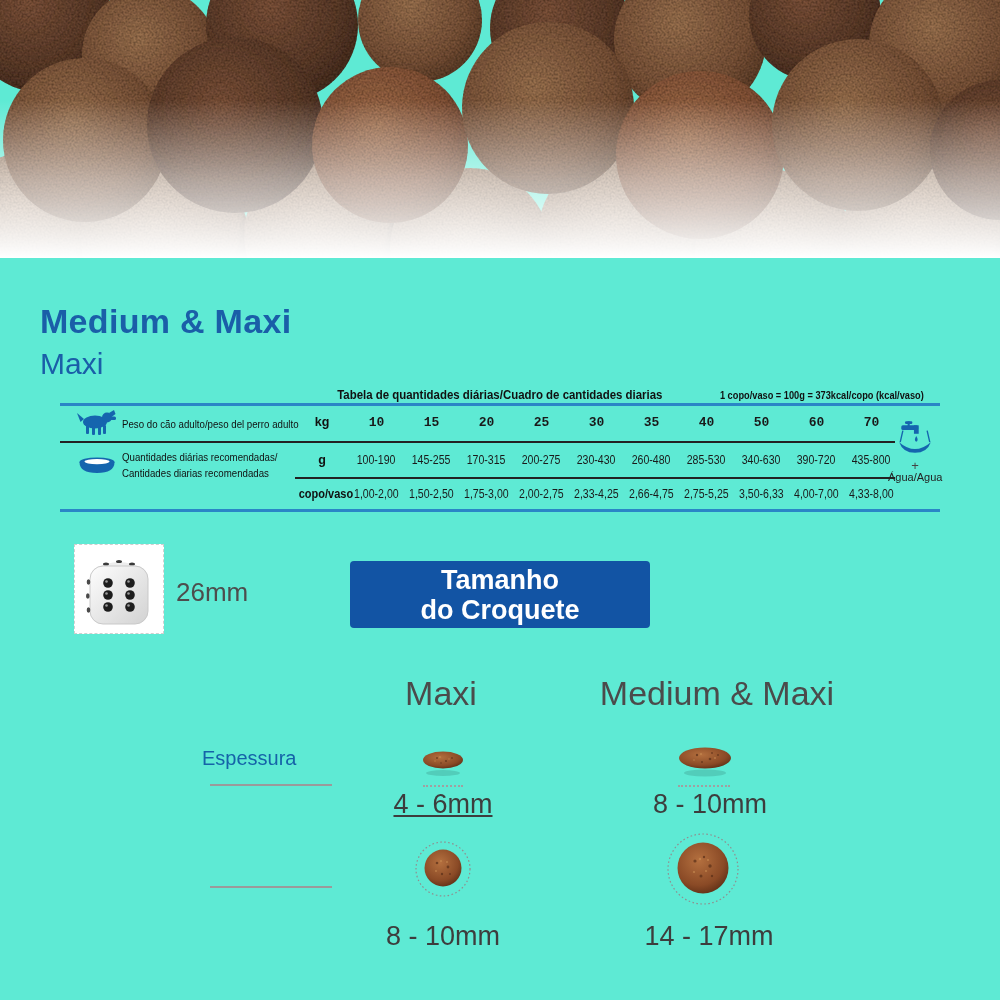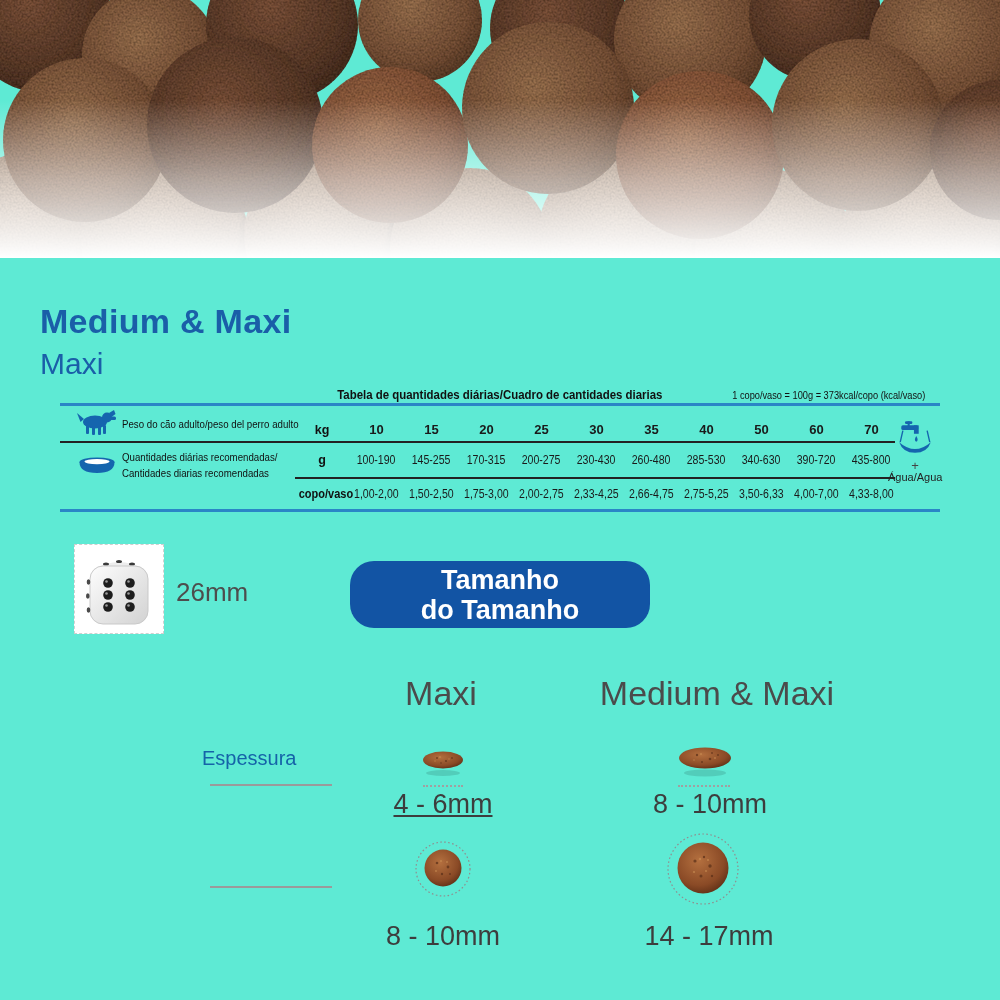--- a/index.html
+++ b/index.html
@@ -11,36 +11,36 @@
 
   
   #hero{left:0;top:0;width:1000px;height:258px;}
 
   
   #main-title{left:40px;top:302px;font-size:34px;font-weight:bold;color:#1a5ea8;letter-spacing:.3px;}
   #sub-title{left:40px;top:347px;font-size:30px;color:#1a5ea8;}
 
   
   .t-title{left:280px;top:387px;width:440px;text-align:center;font-size:13px;font-weight:bold;color:#111;}
-  .t-note{left:700px;top:389px;width:238px;text-align:right;font-size:10.5px;color:#111;}
+  .t-note{left:700px;top:389px;width:238px;text-align:right;font-size:10.5px;color:#111;font-weight:bold;}
   .line-blue{left:60px;width:880px;height:2.5px;background:#2a86c6;}
   .line-dark{height:1.5px;background:#222;}
   .trow{left:295px;width:604px;display:flex;align-items:center;}
   .cell-unit{width:54px;text-align:center;font-weight:bold;font-size:12.5px;color:#111;}
   .cell-val{width:55px;text-align:center;font-size:12px;color:#1a1a1a;}
-  .cell-val.bold{font-weight:bold;font-size:13px;}
+  .cell-val.bold{font-weight:bold;font-size:13px;font-family:Liberation Mono, monospace;}
   .t-label{font-size:11px;color:#111;}
   #water-block{left:888px;top:419px;width:54px;text-align:center;}
   #water-plus{font-size:13px;color:#444;line-height:10px;}
   #water-label{font-size:11px;color:#222;}
 
   
   #dice-box{left:74px;top:544px;width:90px;height:90px;border:1px dashed #cfcfcf;background:#fff;box-sizing:border-box;}
   #dice-caption{left:176px;top:577px;font-size:26px;color:#4d4d4d;}
-  #size-badge{left:350px;top:561px;width:300px;height:67px;background:#1254a4;border-radius:24px;
+  #size-badge{left:350px;top:561px;width:300px;height:67px;background:#1254a4;border-radius:4px;
               display:flex;flex-direction:column;align-items:center;justify-content:center;
               color:#fff;font-weight:bold;font-size:27px;line-height:30px;}
 
   
   .col-head{top:674px;text-align:center;font-size:34px;color:#4b4b4b;}
   #head-mini{left:341px;width:200px;}
   #head-medium{left:562px;width:310px;}
   .row-label{font-size:20px;color:#1563a8;}
   .label-underline{width:122px;height:2px;background:#9a9a9a;}
   .mm-text{text-align:center;font-size:27px;color:#3d3d3d;}
@@ -141,21 +141,21 @@
       <rect x="10" y="15" width="3" height="9" rx="1"></rect>
       <rect x="16" y="16" width="3" height="9" rx="1"></rect>
       <rect x="22" y="16" width="3" height="9" rx="1"></rect>
       <rect x="27" y="15" width="3" height="9" rx="1"></rect>
     </g>
   </svg>
   <div class="abs t-label" style="left:122px;top:418px;">
     <span class="cxl">Peso do cão adulto/peso del perro adulto</span>
   </div>
 
-  <div class="abs trow" style="top:407px;height:30px;align-items:flex-end;">
+  <div class="abs trow" style="top:407px;height:30px;">
     <div class="cell-unit">kg</div>
     <div class="cell-val bold">10</div>
     <div class="cell-val bold">15</div>
     <div class="cell-val bold">20</div>
     <div class="cell-val bold">25</div>
     <div class="cell-val bold">30</div>
     <div class="cell-val bold">35</div>
     <div class="cell-val bold">40</div>
     <div class="cell-val bold">50</div>
     <div class="cell-val bold">60</div>
@@ -258,21 +258,21 @@
           <circle cx="53.5" cy="48.5" r="1.3"></circle>
         <circle cx="31.5" cy="60.5" r="1.3"></circle>
           <circle cx="53.5" cy="60.5" r="1.3"></circle>
       </g>
     </svg>
   </div>
   <div id="dice-caption" class="abs">26mm</div>
 
   <div id="size-badge" class="abs">
     <span>Tamanho</span>
-    <span>do Tamanho</span>
+    <span>do Croquete</span>
   </div>
 
   
   <div id="head-mini" class="abs col-head">Maxi</div>
   <div id="head-medium" class="abs col-head">Medium &amp; Maxi</div>
 
   <defs></defs>
   
   <div class="abs row-label" style="left:202px;top:747px;">Espessura</div>
   <div class="abs label-underline" style="left:210px;top:784px;"></div>

